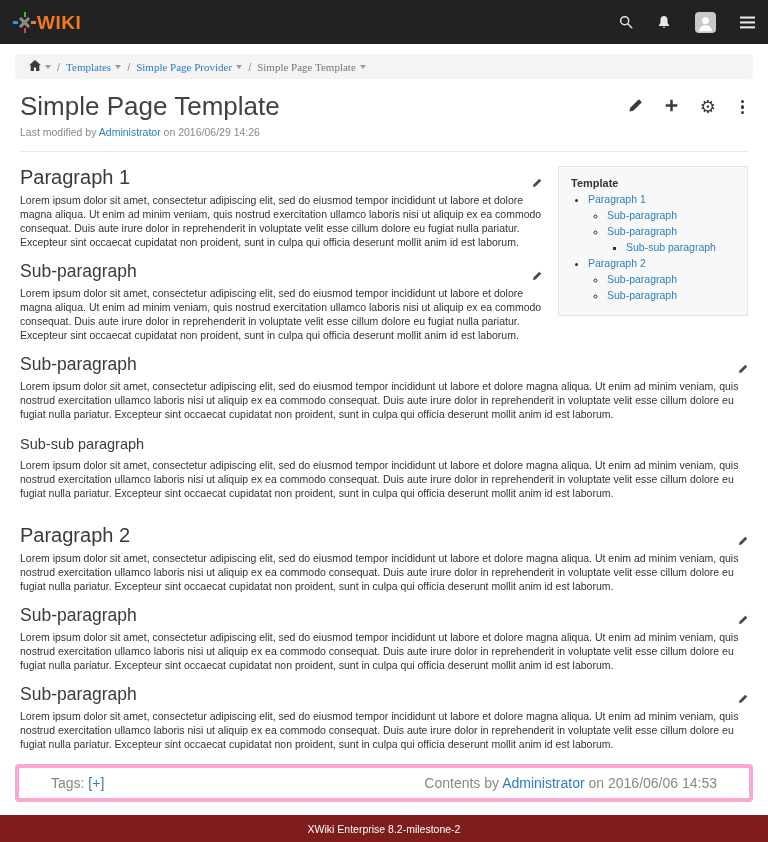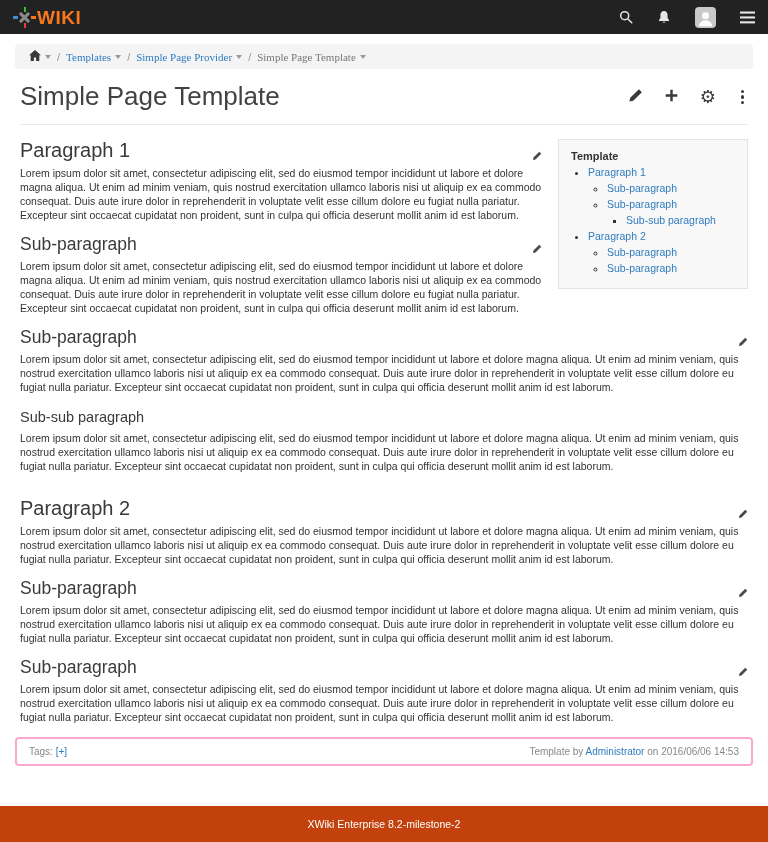--- a/index.html
+++ b/index.html
@@ -8,21 +8,21 @@
     width: 768px; height: 842px;
     position: relative; overflow: hidden;
     background: #ffffff;
     font-family: "Liberation Sans", sans-serif;
     color: #333;
   }
   [data-interactable="true"] { cursor: pointer; }
 
   
   .navbar {
-    height: 34px; background: #222222;
+    height: 44px; background: #222222;
     display: flex; align-items: center; justify-content: space-between;
     padding: 0 13px;
   }
   .logo { display: flex; align-items: center; gap: 2px; text-decoration: none; }
   .logo-x { position: relative; width: 22px; height: 22px; display: inline-block; }
   .logo-x i { position: absolute; display: block; }
   .lx-bar1, .lx-bar2 { left: 5px; top: 10px; width: 13px; height: 3px; background: #8a8a8a; border-radius: 1px; }
   .lx-bar1 { transform: rotate(45deg); }
   .lx-bar2 { transform: rotate(-45deg); }
   .lx-top    { left: 10.5px; top: 1px;  width: 2.5px; height: 5px; background: #3bbf2e; }
@@ -84,32 +84,32 @@
   .h-1 { font-size: 20px; line-height: 22px; margin: 24px 0 5px 0; }
   .h-1.first { margin-top: 8px; }
   .h-2 { font-size: 17.5px; line-height: 20px; margin: 12px 0 5px 0; }
   .h-3 { font-size: 14.5px; line-height: 17px; margin: 15px 0 5px 0; }
   .sec-body { font-size: 10.5px; line-height: 14px; color: #333; margin: 0; }
 
   
   .doc-footer {
     clear: both;
     margin: 13px 15px 0 15px;
-    border: 2px solid #f9a8d4; border-radius: 4px;
-    padding: 7px 12px;
-    font-size: 10px; color: #888;
+    border: 4px solid #f9a8d4; border-radius: 4px;
+    padding: 7px 32px;
+    font-size: 14px; color: #888;
     display: flex; justify-content: space-between; align-items: center;
   }
   .doc-footer a { color: #2f7cc0; text-decoration: none; }
   .tags-add { color: #888; }
 
   
   .bottombar {
-    position: absolute; left: 0; right: 0; bottom: 0; height: 36px;
-    background: #c2410c; color: #ffffff;
+    position: absolute; left: 0; right: 0; bottom: 0; height: 27px;
+    background: #7f1d1d; color: #ffffff;
     display: flex; align-items: center; justify-content: center;
     font-size: 10.5px;
   }
 </style>
 </head>
 <body>
 
 <div class="navbar" data-interactable="false">
   <a class="logo" data-interactable="true">
     <span class="logo-x" data-interactable="false">
@@ -198,20 +198,25 @@
       </button>
       <button class="action-btn" data-interactable="true">
         <span class="gear-glyph" data-interactable="false">⚙</span>
       </button>
       <button class="action-btn kebab" data-interactable="true">
         <i data-interactable="false"></i>
         <i data-interactable="false"></i>
         <i data-interactable="false"></i>
       </button>
     </div>
+  </div>
+  <div class="modified" data-interactable="false">
+    <span data-interactable="false">Last modified by</span>
+    <a style="color:#2f7cc0; text-decoration:none;" data-interactable="true">Administrator</a>
+    <span data-interactable="false">on 2016/06/29 14:26</span>
   </div>
   <hr class="doc-hr" data-interactable="false">
 
   <div class="content" data-interactable="false">
 
     <div class="toc-panel" data-interactable="false">
       <div class="toc-title" data-interactable="false">Template</div>
       <ul class="toc-l1">
         <li data-interactable="false">
           <a data-interactable="true">Paragraph 1</a>
@@ -315,21 +320,21 @@
 
   </div>
 </div>
 
 <div class="doc-footer" data-interactable="false">
   <div data-interactable="false">
     <span data-interactable="false">Tags:</span>
     <a class="tags-add" data-interactable="true">[+]</a>
   </div>
   <div data-interactable="false">
-    <span data-interactable="false">Template by</span>
+    <span data-interactable="false">Contents by</span>
     <a data-interactable="true">Administrator</a>
     <span data-interactable="false">on 2016/06/06 14:53</span>
   </div>
 </div>
 
 <div class="bottombar" data-interactable="false">
   <span data-interactable="false">XWiki Enterprise 8.2-milestone-2</span>
 </div>
 
 </body></html>

